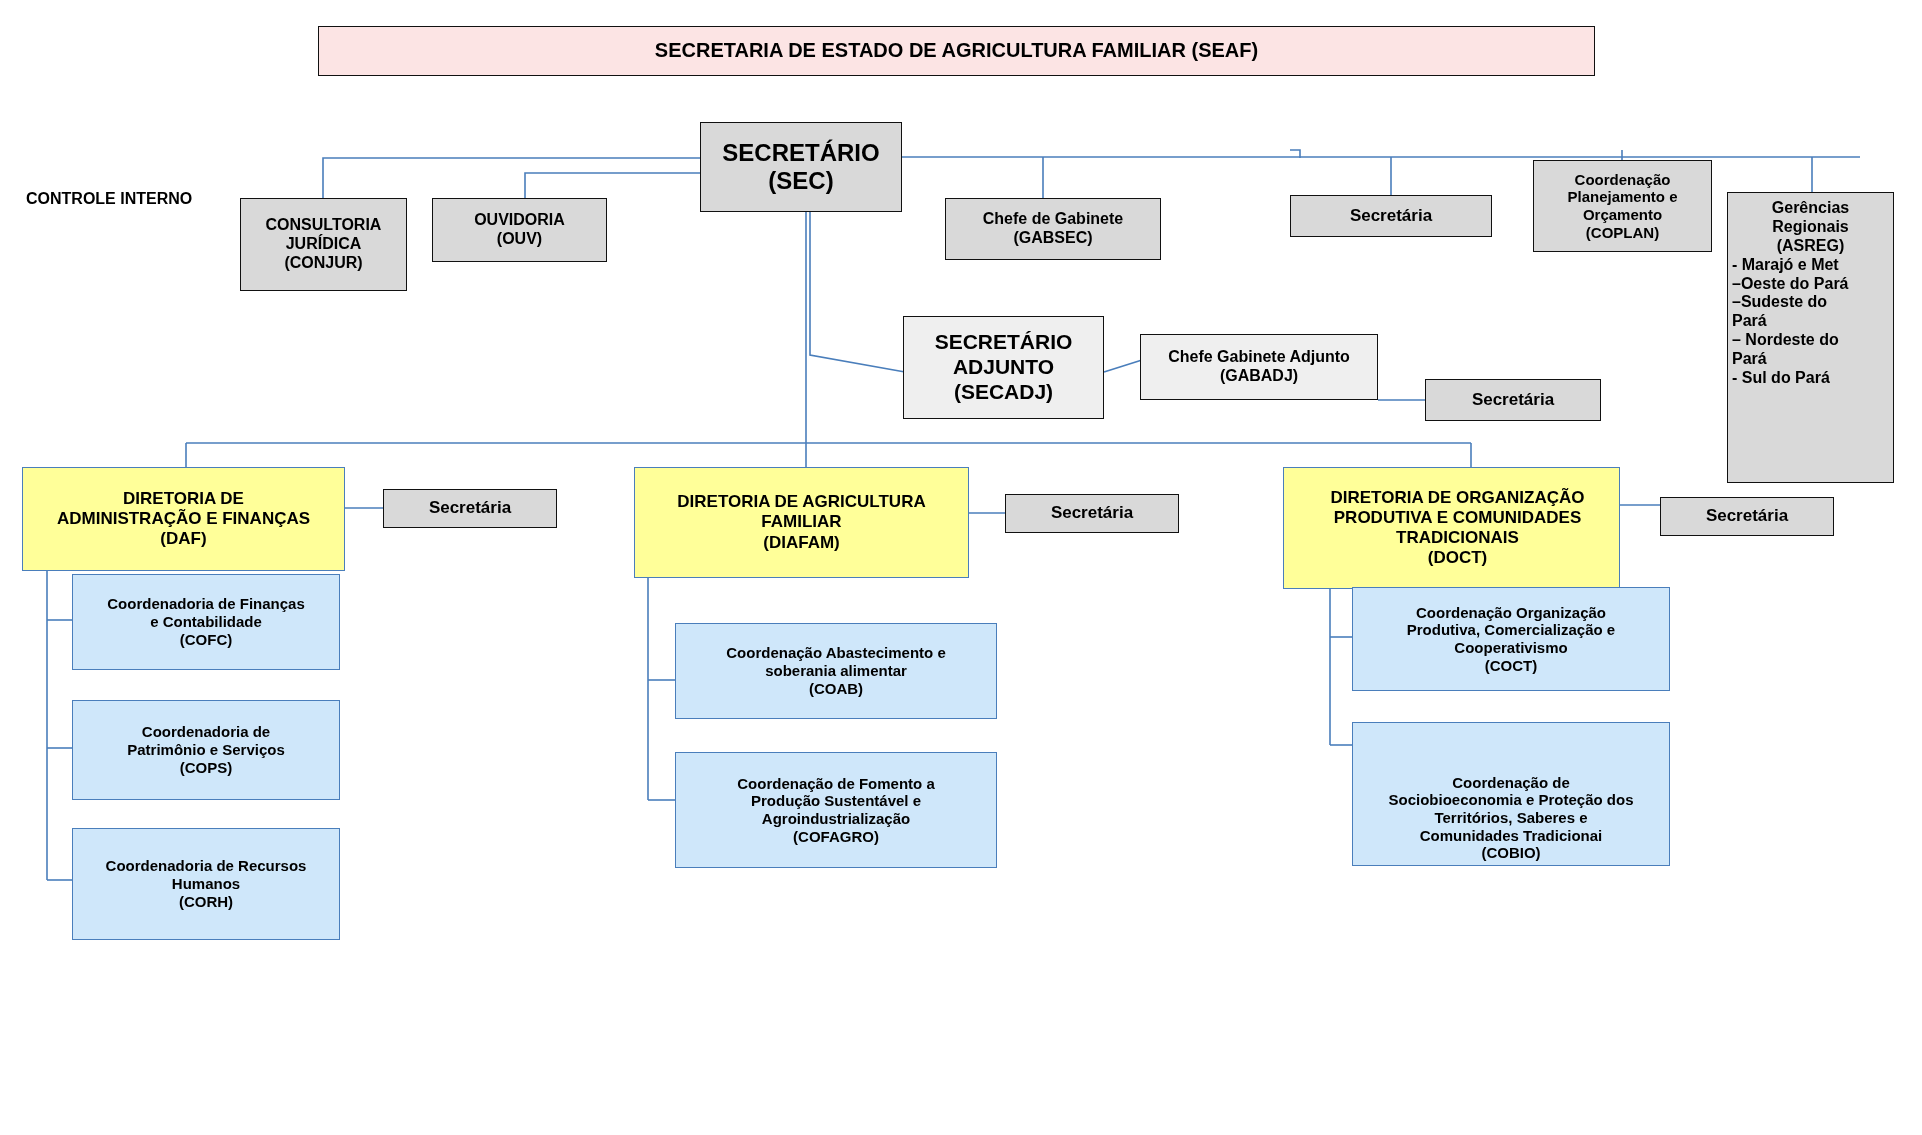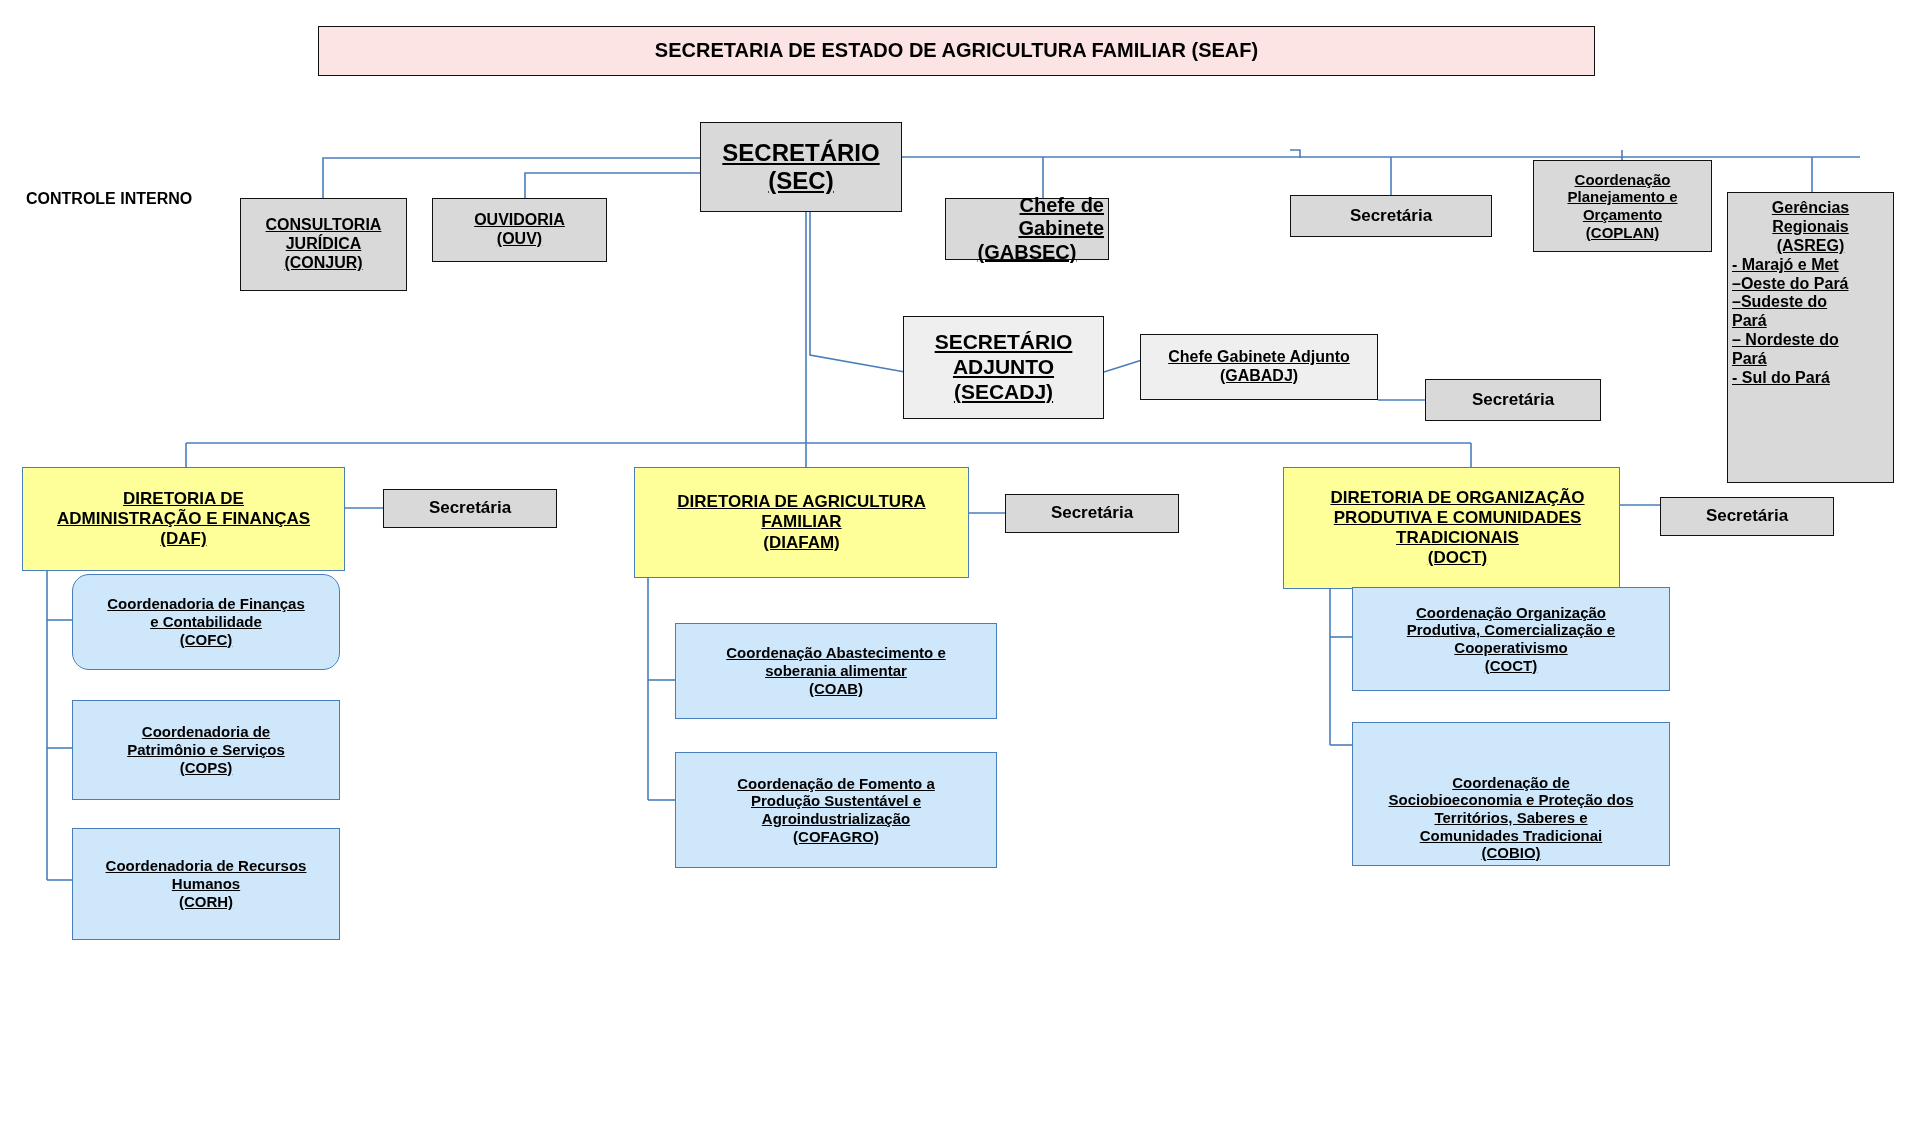--- a/index.html
+++ b/index.html
@@ -10,21 +10,21 @@
   .box{position:absolute;box-sizing:border-box;display:flex;align-items:center;
        justify-content:center;text-align:center;font-weight:bold;line-height:1.18;
        padding:3px 4px;}
   .grey{background:#d9d9d9;border:1px solid #111111;}
   .greylt{background:#efefef;border:1px solid #111111;}
   .pink{background:#fce4e4;border:1px solid #111111;}
   .yellow{background:#ffff99;border:1px solid #4a7ebb;}
   .blue{background:#cfe7fa;border:1px solid #4a7ebb;}
   .plain{background:transparent;border:none;}
   .left-align{justify-content:flex-start;text-align:left;}
-  .col{flex-direction:column;text-decoration:underline;}
+  .col{flex-direction:column;}
   .reg-list{display:block;text-align:left;width:100%;}
   .reg-head{text-align:center;display:block;}
 </style>
 </head>
 <body>
 
 <div id="canvas">
 
   <svg class="lines" viewBox="0 0 1922 1135" xmlns="http://www.w3.org/2000/svg">
     <g stroke="#4A7EBB" stroke-width="1.6" fill="none">
@@ -91,21 +91,21 @@
     <span>CONSULTORIA</span>
     <span>JURÍDICA</span>
     <span>(CONJUR)</span>
   </div>
 
   <div class="box grey col" style="left:432px;top:198px;width:175px;height:64px;font-size:16px;">
     <span>OUVIDORIA</span>
     <span>(OUV)</span>
   </div>
 
-  <div class="box grey col" style="left:945px;top:198px;width:164px;height:62px;font-size:20px;text-align:right;">
+  <div class="box grey col" style="left:945px;top:198px;width:216px;height:62px;font-size:16px;text-align:right;">
     <span>Chefe de Gabinete</span>
     <span>(GABSEC)</span>
   </div>
 
   <div class="box grey" style="left:1290px;top:195px;width:202px;height:42px;font-size:17px;">
     <span>Secretária</span>
   </div>
 
   <div class="box grey col" style="left:1533px;top:160px;width:179px;height:92px;font-size:15px;">
     <span>Coordenação</span>
@@ -145,21 +145,21 @@
 
   <div class="box yellow col" style="left:22px;top:467px;width:323px;height:104px;font-size:17px;">
     <span>DIRETORIA DE</span>
     <span>ADMINISTRAÇÃO E FINANÇAS</span>
     <span>(DAF)</span>
   </div>
   <div class="box grey" style="left:383px;top:489px;width:174px;height:39px;font-size:17px;">
     <span>Secretária</span>
   </div>
 
-  <div class="box blue col" style="left:72px;top:574px;width:268px;height:96px;font-size:15px;border-radius:17px;">
+  <div class="box blue col" style="left:72px;top:574px;width:268px;height:96px;font-size:15px;">
     <span>Coordenadoria de Finanças</span>
     <span>e Contabilidade</span>
     <span>(COFC)</span>
   </div>
   <div class="box blue col" style="left:72px;top:700px;width:268px;height:100px;font-size:15px;">
     <span>Coordenadoria de</span>
     <span>Patrimônio e Serviços</span>
     <span>(COPS)</span>
   </div>
   <div class="box blue col" style="left:72px;top:828px;width:268px;height:112px;font-size:15px;">

